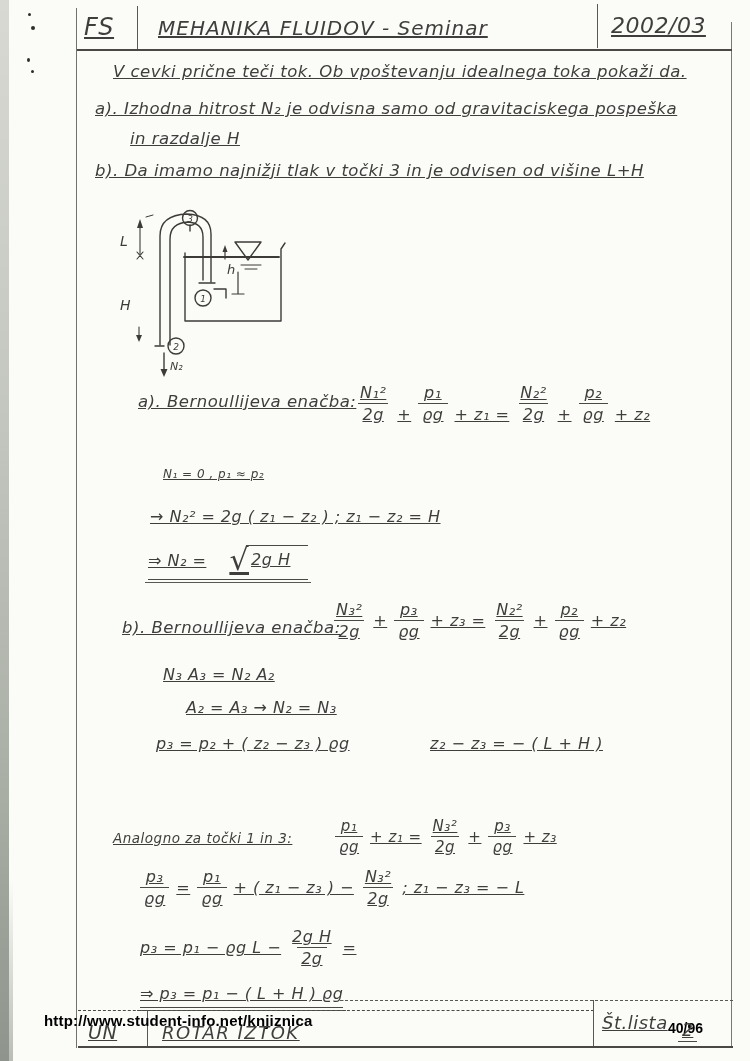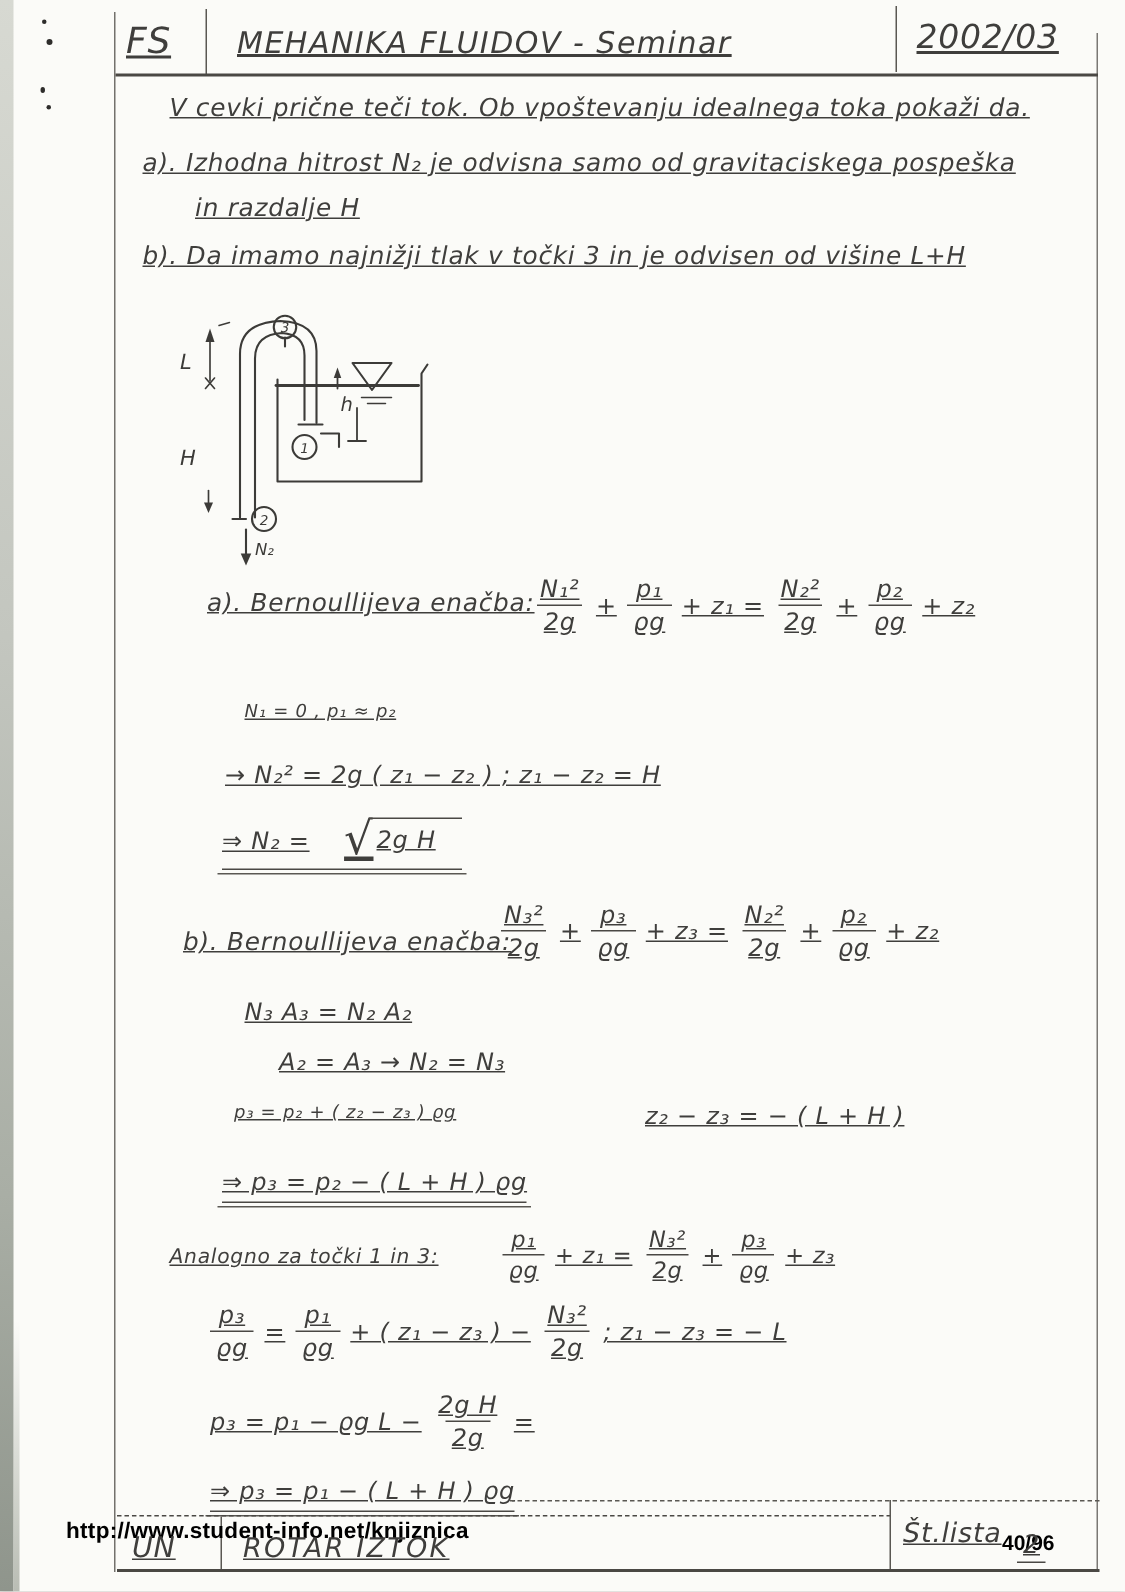--- a/index.html
+++ b/index.html
@@ -96,21 +96,21 @@
     <text x="82" y="15.5" font-size="9" text-anchor="middle">3</text>
     <text x="95" y="96" font-size="9" text-anchor="middle">1</text>
     <text x="68" y="144" font-size="9" text-anchor="middle">2</text>
     <text x="12" y="40" font-size="14">L</text>
     <text x="12" y="104" font-size="14">H</text>
     <text x="119" y="68" font-size="13">h</text>
     <text x="62" y="164" font-size="11">N₂</text>
   </svg>
 
   <div class="abs hw" style="left:138px;top:392px;font-size:16.5px;">a). Bernoullijeva enačba:</div>
-  <div class="abs hw math" style="left:356px;top:383px;">
+  <div class="abs hw math" style="left:356px;top:383px;align-items:flex-end;">
     <span class="frac">
         <span class="num">N₁²</span>
         <span class="den">2g</span>
       </span>
     <span class="tok">+</span>
     <span class="frac">
         <span class="num">p₁</span>
         <span class="den">ϱg</span>
       </span>
     <span class="tok">+ z₁ =</span>
@@ -155,25 +155,22 @@
       </span>
     <span class="tok">+</span>
     <span class="frac">
         <span class="num">p₂</span>
         <span class="den">ϱg</span>
       </span>
     <span class="tok">+ z₂</span>
   </div>
   <div class="abs hw" style="left:163px;top:665px;font-size:16px;">N₃ A₃ = N₂ A₂</div>
   <div class="abs hw" style="left:186px;top:698px;font-size:16px;">A₂ = A₃  →  N₂ = N₃</div>
-  <div class="abs hw" style="left:156px;top:734px;font-size:12px;">p₃ = p₂ + ( z₂ − z₃ ) ϱg</div>
+  <div class="abs hw" style="left:156px;top:734px;font-size:16px;">p₃ = p₂ + ( z₂ − z₃ ) ϱg</div>
   <div class="abs hw" style="left:430px;top:734px;font-size:16px;">z₂ − z₃ = − ( L + H )</div>
-  <div class="abs hw" style="left:148px;top:778px;font-size:16px;">
-    <span class="dul">⇒ p₃ = p₂ − ( L + H ) ϱg</span>
-  </div>
   <div class="abs hw" style="left:113px;top:830px;font-size:13.5px;">Analogno za točki 1 in 3:</div>
   <div class="abs hw math" style="left:335px;top:817px;font-size:15px;">
     <span class="frac">
         <span class="num">p₁</span>
         <span class="den">ϱg</span>
       </span>
     <span class="tok">+ z₁ =</span>
     <span class="frac">
         <span class="num">N₃²</span>
         <span class="den">2g</span>

